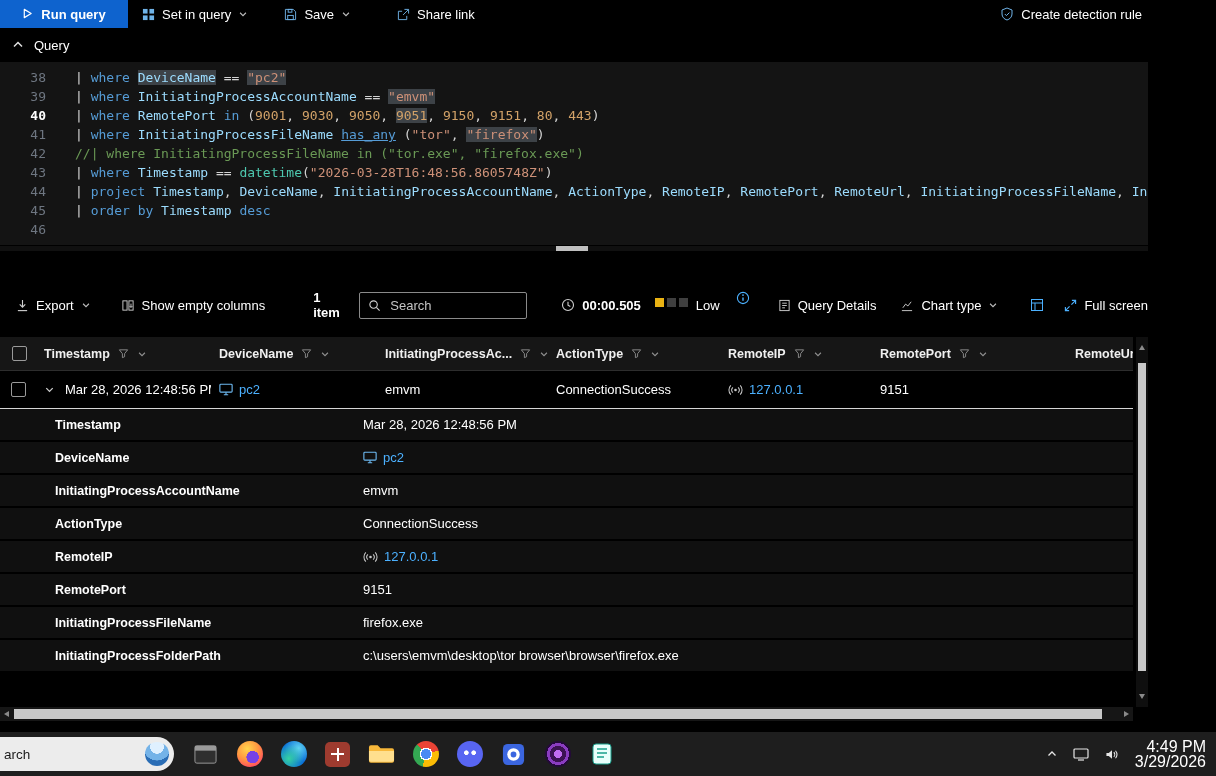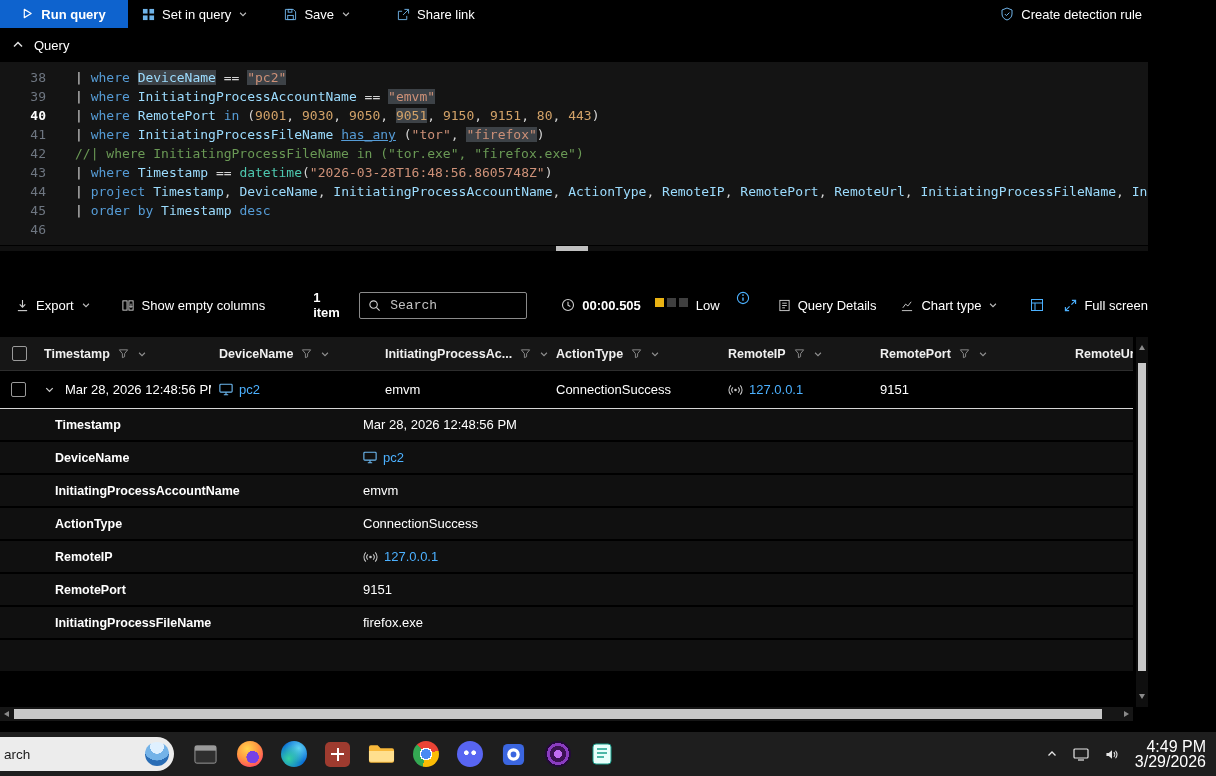--- a/index.html
+++ b/index.html
@@ -47,21 +47,21 @@
   .tab.active{color:#fff;font-weight:700;border-bottom:3px solid var(--accent,#479ef5)}
 
   
   .rtools{top:288px;left:0;width:1148px;height:34px;display:flex;align-items:center;padding-left:16px}
   .rt-item{display:flex;align-items:center;gap:7px;cursor:pointer;white-space:nowrap}
   .rt-ic{color:#d0d0d0;display:flex;align-items:center}
   .rt-ic.blue{color:var(--accent,#4cb1ff)}
   .count{font-weight:700;margin-left:48px}
   .searchbox{margin-left:12px;width:180px;height:27px;border:1px solid #8a8a8a;border-radius:2px;
              display:flex;align-items:center;padding:0 8px;gap:7px;background:#000}
-  .searchbox input{background:transparent;border:0;outline:0;color:#ddd;font-size:13px;width:130px;font-family:Liberation Mono, monospace}
+  .searchbox input{background:transparent;border:0;outline:0;color:#ddd;font-size:13px;width:130px;font-family:Liberation Sans, sans-serif}
   .searchbox input::placeholder{color:#c4c4c4}
   .meter{display:flex;gap:3px;margin-left:14px}
   .meter .sq{width:9px;height:9px;display:block}
   .info-raised{margin-left:16px;margin-top:-14px}
 
   
   .grid-row{display:grid;grid-template-columns:44px 175px 166px 171px 172px 152px 195px 160px}
   .thead{top:337px;left:0;width:1133px;height:34px;background:#161616;border-bottom:1px solid #2d2d2d;overflow:hidden;align-items:center}
   .th{display:flex;align-items:center;gap:8px;font-weight:700;font-size:12.5px;color:#f0f0f0;overflow:hidden;white-space:nowrap;padding-right:6px}
   .hic{color:#909090;display:flex;align-items:center;cursor:pointer}
@@ -465,20 +465,22 @@
       </div>
       <div class="drow">
         <div class="dlabel">RemotePort</div>
         <div class="dvalue">9151</div>
       </div>
       <div class="drow">
         <div class="dlabel">InitiatingProcessFileName</div>
         <div class="dvalue">firefox.exe</div>
       </div>
       <div class="drow">
+        <div class="dlabel">InitiatingProcessFolderPath</div>
+        <div class="dvalue">c:\users\emvm\desktop\tor browser\browser\firefox.exe</div>
       </div>
     </div>
 
   <div class="abs vscroll">
     <span class="varrow up"></span>
     <div class="vthumb"></div>
     <span class="varrow down"></span>
   </div>
   <div class="abs hscroll">
     <span class="harrow left"></span>

